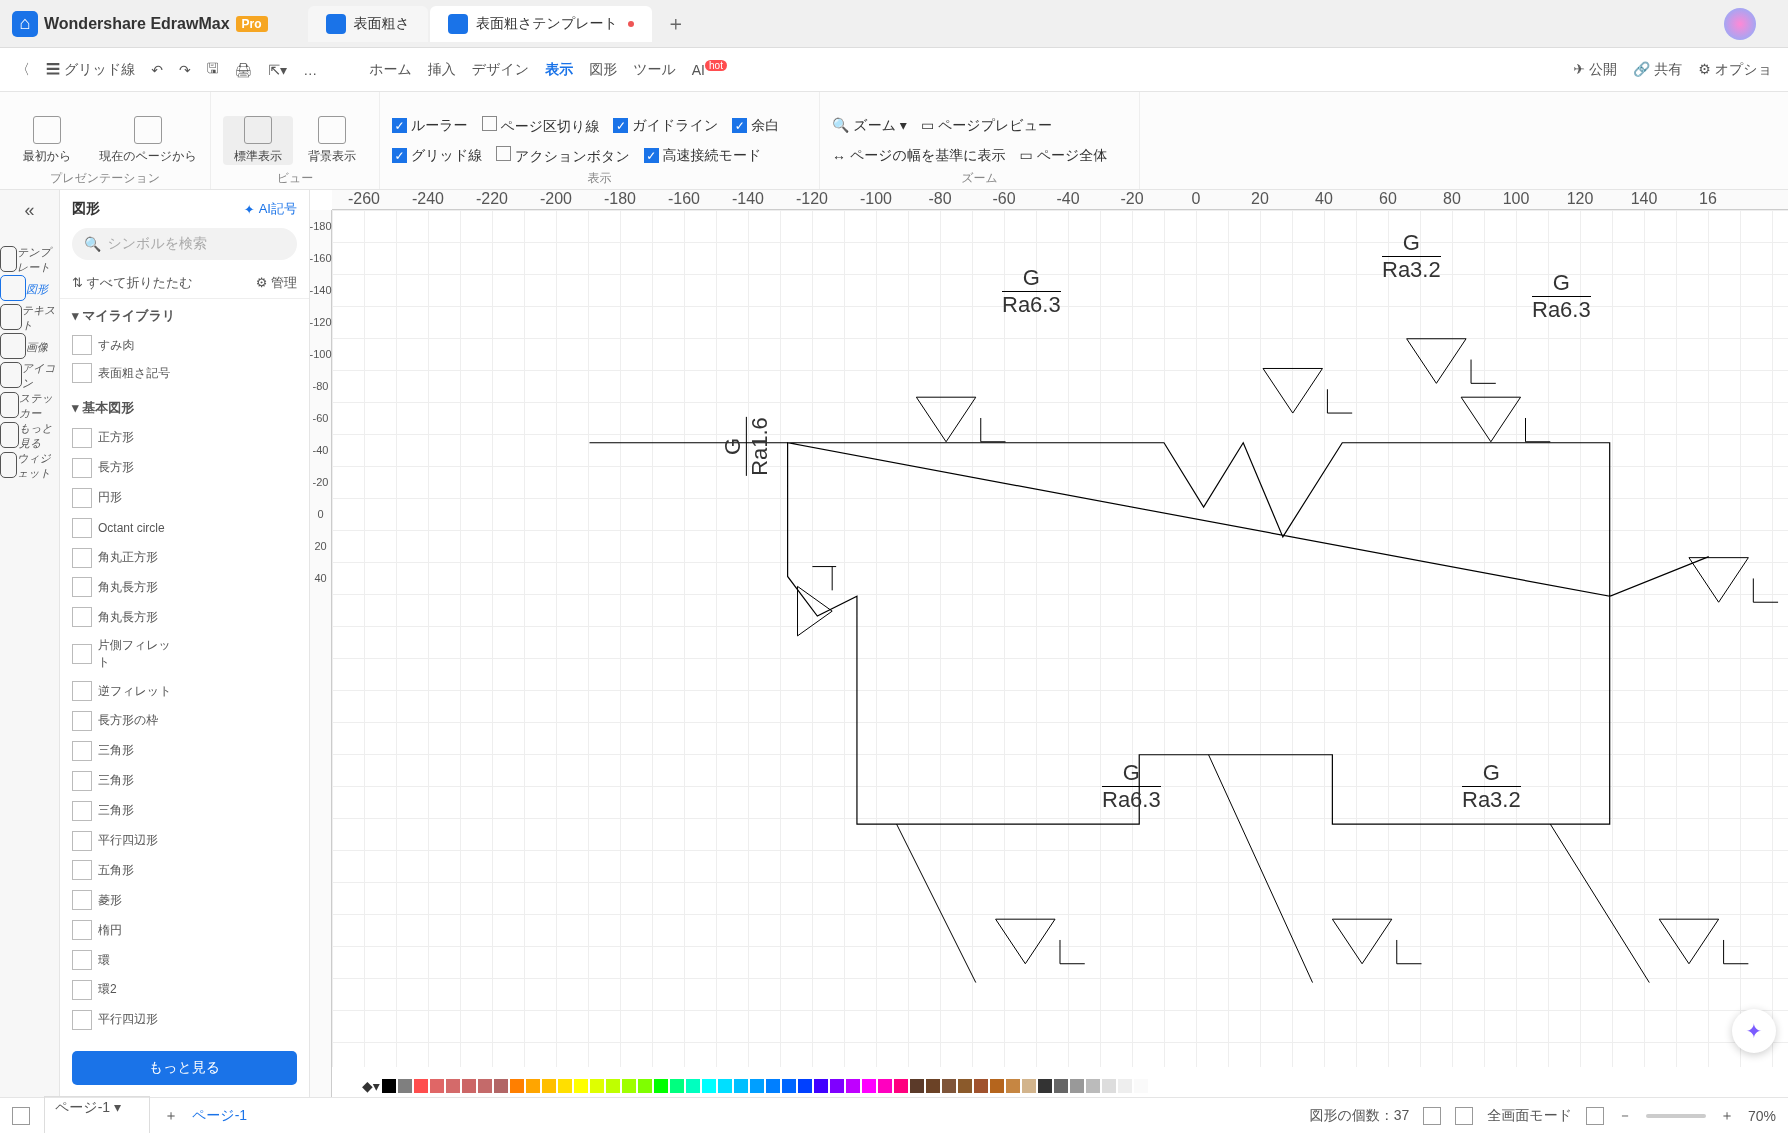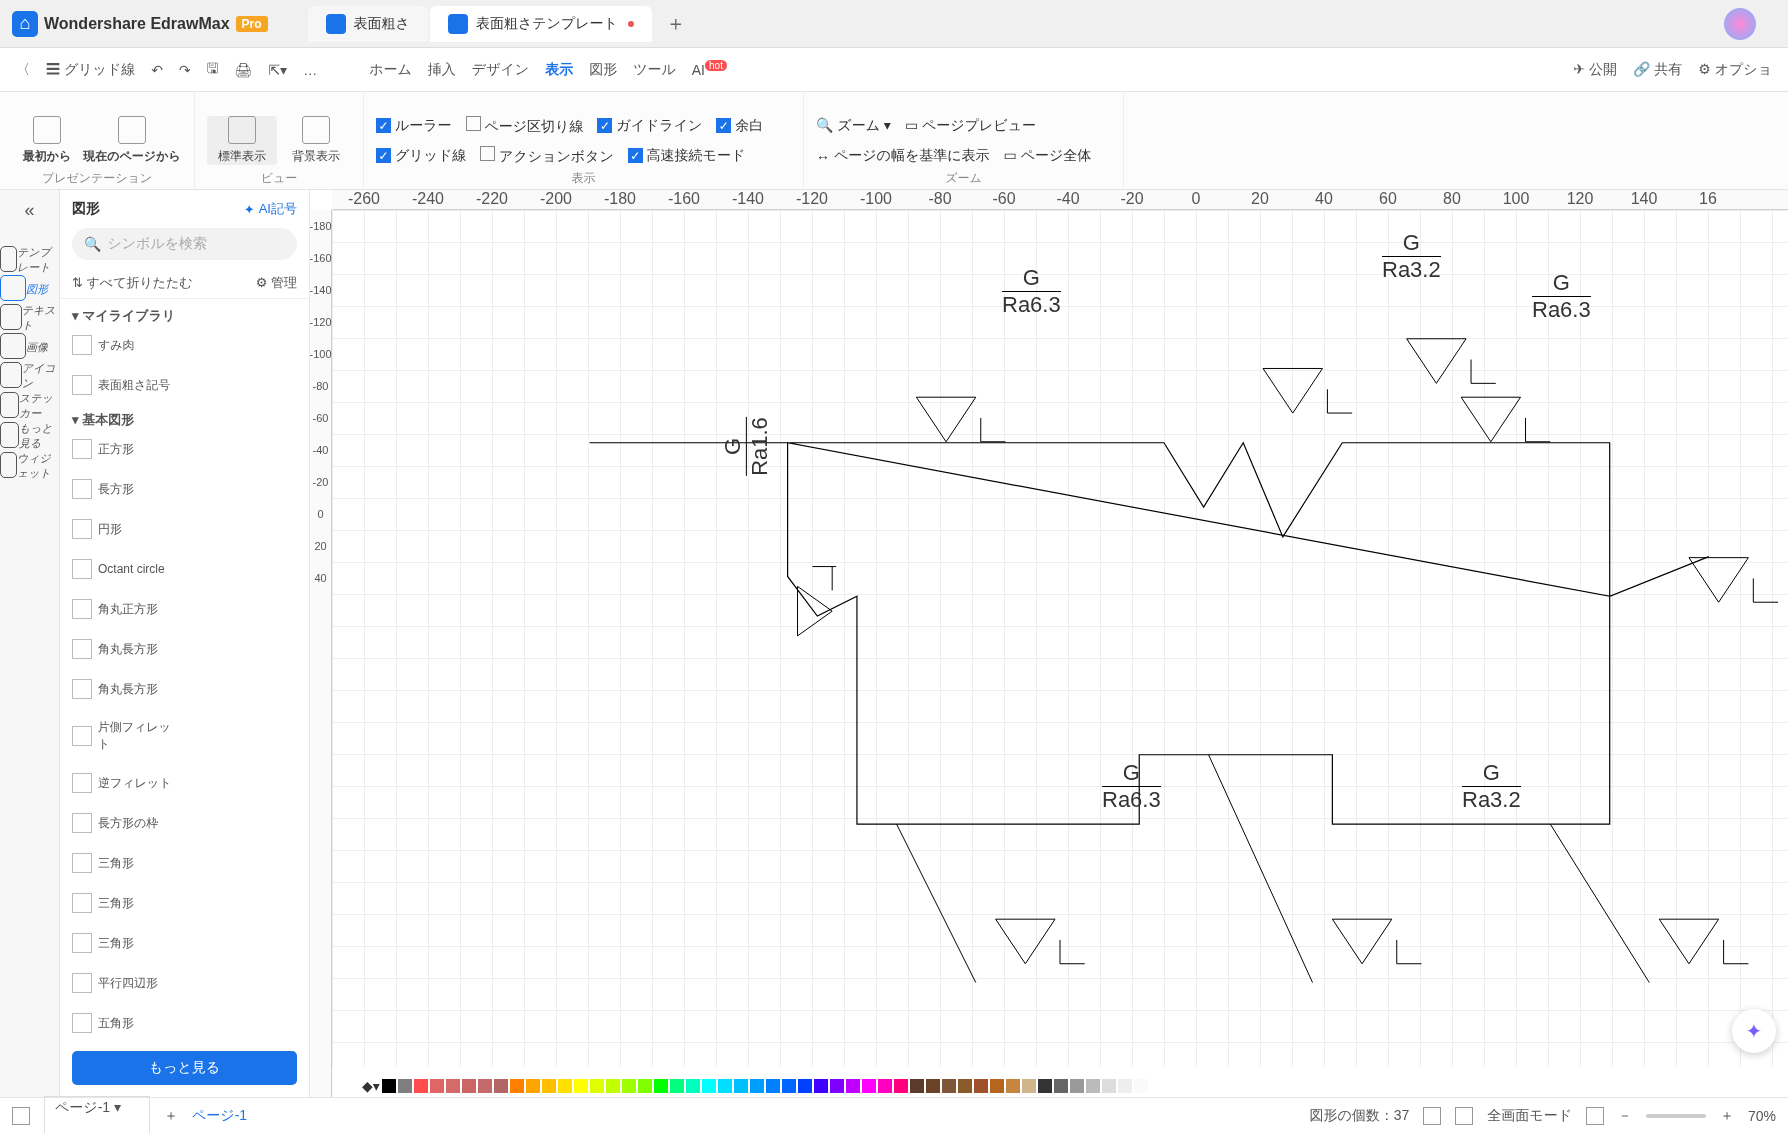--- a/index.html
+++ b/index.html
@@ -37,21 +37,21 @@
 .side-rail .rail-item.active { color:#1a73e8; }
 .side-rail .rail-item .ric { width:26px; height:26px; border:1px solid currentColor; border-radius:5px; margin-bottom:2px; }
 .side-rail .collapse { font-size:18px; margin-bottom:6px; }
 
 .shapes-panel { width: 250px; border-right: 1px solid #e5e5e5; display:flex; flex-direction:column; background:#fff; }
 .sp-head { display:flex; align-items:center; justify-content:space-between; padding:10px 12px; font-weight:600; }
 .sp-head .ai { color:#1a73e8; font-size:13px; font-weight:500; display:flex; gap:4px; align-items:center; }
 .sp-search { margin: 0 12px 8px; height:32px; border-radius:16px; background:#f2f2f2; display:flex; align-items:center; padding:0 12px; color:#aaa; gap:6px; }
 .sp-tool { display:flex; justify-content:space-between; padding:6px 12px; font-size:13px; color:#555; border-bottom:1px solid #eee; }
 .sp-section { padding:8px 12px 2px; font-size:13px; color:#555; font-weight:600; }
-.sp-grid { display:flex; flex-wrap:wrap; padding:4px 8px; gap:12px; }
+.sp-grid { display:flex; flex-wrap:wrap; padding:4px 8px; gap:0; }
 .sp-item { width: 118px; display:flex; align-items:center; gap:6px; padding:4px 4px; font-size:12px; color:#555; cursor:grab; }
 .sp-item .shp { width:20px; height:20px; border:1px solid #bbb; }
 .sp-more { margin:12px; height:34px; border-radius:5px; background:#1a73e8; color:#fff; display:flex; align-items:center; justify-content:center; cursor:pointer; }
 
 .canvas-area { flex:1; position:relative; background:#fff; overflow:hidden; }
 .ruler-h { position:absolute; left:22px; right:0; top:0; height:20px; background:#fafafa; border-bottom:1px solid #ccc; display:flex; font-size:16px; color:#555; }
 .ruler-h span { width:64px; text-align:center; }
 .ruler-v { position:absolute; top:20px; bottom:0; left:0; width:22px; background:#fafafa; border-right:1px solid #ccc; display:flex; flex-direction:column; font-size:11px; color:#555; }
 .ruler-v span { height:32px; display:flex; align-items:center; justify-content:center; }
 .canvas { position:absolute; left:22px; top:20px; right:0; bottom:30px; background-image:linear-gradient(#eee 1px,transparent 1px),linear-gradient(90deg,#eee 1px,transparent 1px); background-size:32px 32px; }
@@ -106,21 +106,21 @@
   <span class="mbtn">ツール</span>
   <span class="mbtn"><span>AI</span><span class="hot">hot</span></span>
   <span class="sep"></span>
   <span class="mbtn">✈ <span>公開</span></span>
   <span class="mbtn">🔗 <span>共有</span></span>
   <span class="mbtn">⚙ <span>オプショ</span></span>
 </div>
 
 <div class="ribbon">
   <div class="rib-group">
-    <div style="display:flex; gap:0;font-weight:bold;">
+    <div style="display:flex; gap:16px;">
       <div class="rib-btn">
           <span class="ic"></span>
           <span>最初から</span>
         </div>
       <div class="rib-btn" style="width:100px">
           <span class="ic"></span>
           <span>現在のページから</span>
         </div>
     </div>
     <div class="lbl">プレゼンテーション</div>

